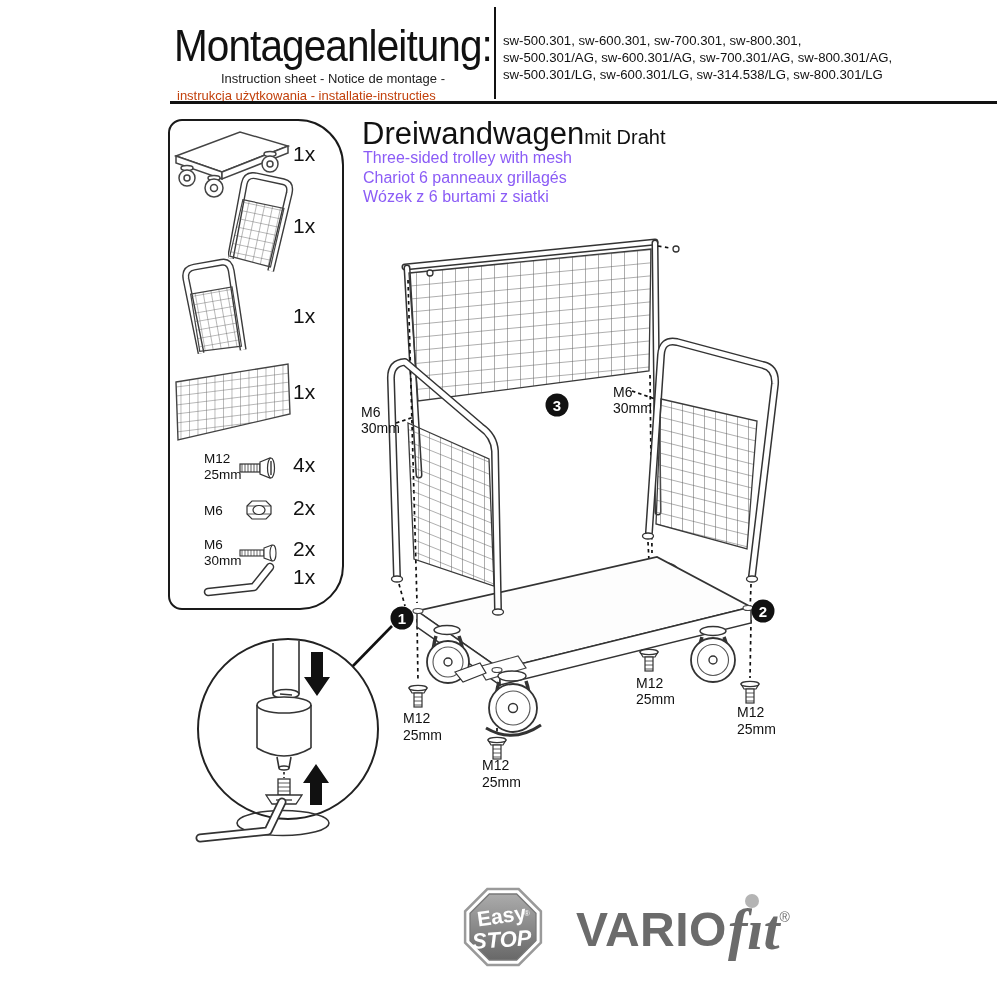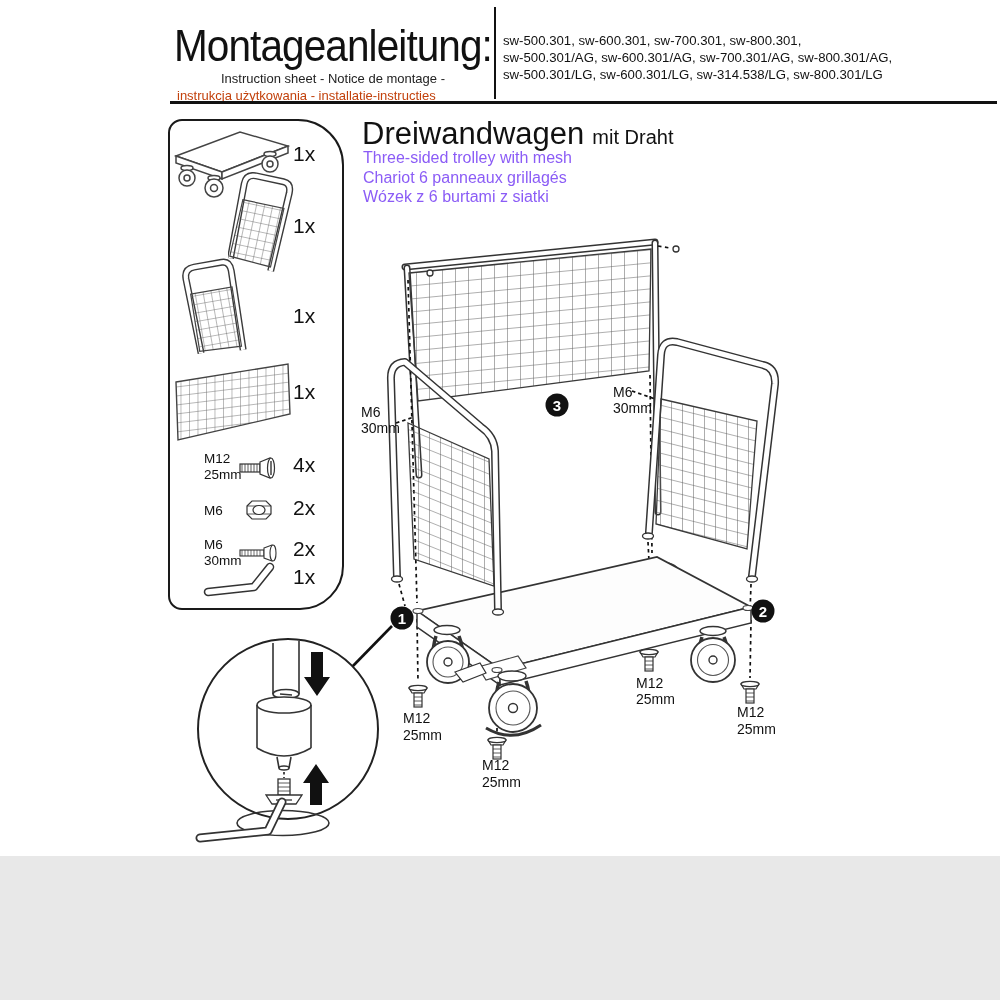--- a/index.html
+++ b/index.html
@@ -1,30 +1,30 @@
 <!DOCTYPE html>
 <html><head>
 <meta charset="utf-8">
 <style>
   html,body{margin:0;padding:0;background:#e8e8e8;}
-  .page{position:relative;width:1000px;height:856px;background:#ffffff;
+  .page{position:relative;width:1000px;height:1000px;background:#ffffff;
         font-family:"Liberation Sans",sans-serif;color:#111;overflow:hidden;}
   .abs{position:absolute;}
   
   .main-title{left:174px;top:20px;font-size:45px;letter-spacing:-1px;
               transform:scaleX(.9);transform-origin:left top;white-space:nowrap;}
   .sub1{left:177px;top:71px;font-size:13px;color:#222;margin-left:44px;}
   .sub2{left:177px;top:88px;font-size:13px;color:#c2410c;}
   .vdiv{left:494px;top:7px;width:2px;height:92px;background:#111;}
   .models{left:503px;top:32px;font-size:13.2px;line-height:17px;white-space:nowrap;}
   .hrule{left:170px;top:101px;width:827px;height:3px;background:#111;}
   
   .ptitle{left:362px;top:116px;white-space:nowrap;}
   .ptitle .big{font-size:31px;}
-  .ptitle .small{font-size:20px;margin-left:8px;}
+  .ptitle .small{font-size:20px;}
   .ptrans{left:363px;top:148px;font-size:16px;line-height:19.5px;color:#8b5cf6;}
   
   .partsbox{left:168px;top:119px;width:176px;height:491px;border:2.5px solid #1a1a1a;
             border-radius:14px 46px 44px 14px;box-sizing:border-box;}
   .qty{font-size:21px;color:#111;}
   .hwlabel{font-size:13.5px;line-height:16px;color:#111;}
   
   svg text{font-family:"Liberation Sans",sans-serif;}
   
   .brand{left:576px;top:893px;height:70px;white-space:nowrap;text-align:right;}

